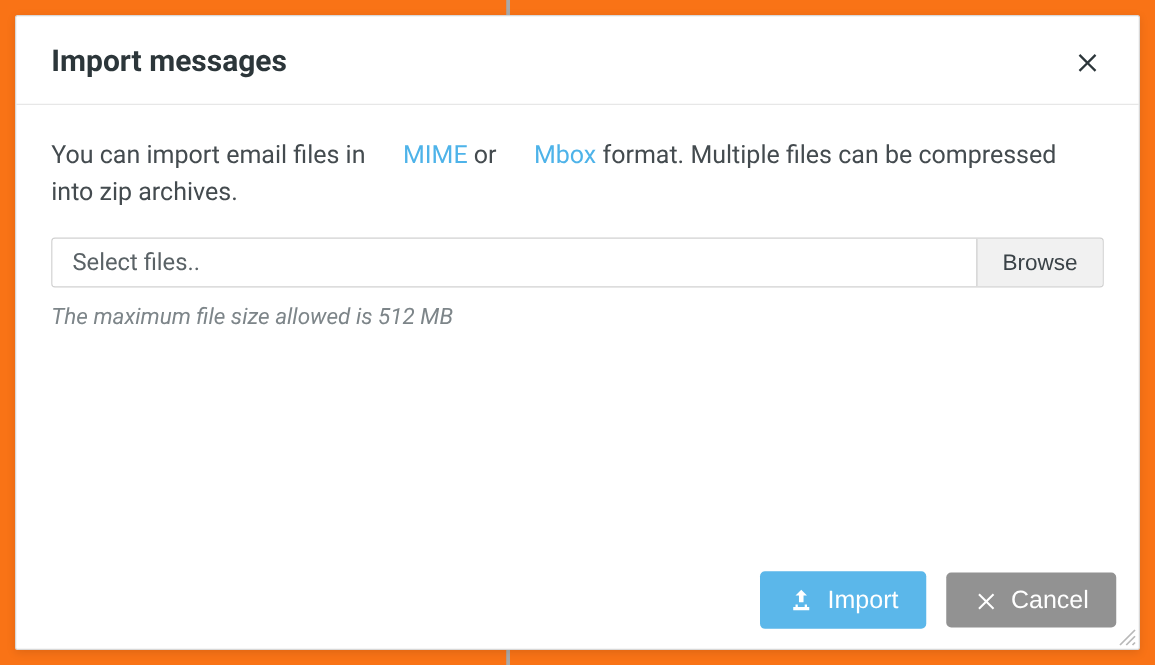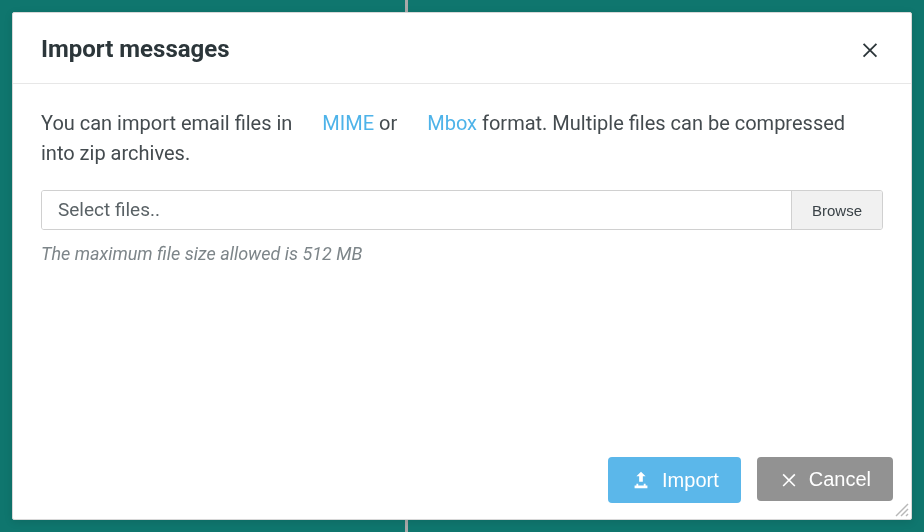--- a/index.html
+++ b/index.html
@@ -7,21 +7,21 @@
     margin: 0;
     padding: 0;
     width: 924px;
     height: 532px;
     font-family: -apple-system, BlinkMacSystemFont, "Segoe UI", Roboto, "Helvetica Neue", Arial, sans-serif;
     background: #d0d0d0;
   }
   .backdrop {
     width: 924px;
     height: 532px;
-    background: #0f766e;
+    background: #f97316;
     position: relative;
     padding-left: 43px;
   }
   .backdrop-divider {
     position: absolute;
     top: 0;
     left: 405px;
     width: 3px;
     height: 100%;
     background: #a9a9a9;
@@ -92,34 +92,34 @@
     align-items: center;
     color: #5a6266;
     font-size: 19px;
     background: #fff;
   }
   .browse-btn {
     background: #f1f1f1;
     border: none;
     border-left: 1px solid #d0d0d0;
     padding: 0 20px;
-    font-size: 15px;
+    font-size: 18px;
     color: #3a4247;
     cursor: pointer;
   }
   .hint {
     margin: 10px 0 0 0;
     font-style: italic;
     color: #7d8589;
     font-size: 18px;
   }
   .modal-footer {
     display: flex;
     justify-content: flex-end;
-    align-items: flex-start;
+    align-items: center;
     gap: 16px;
     padding: 12px 18px 16px 18px;
   }
   .btn {
     display: inline-flex;
     align-items: center;
     gap: 10px;
     border: none;
     border-radius: 4px;
     padding: 12px 22px;

